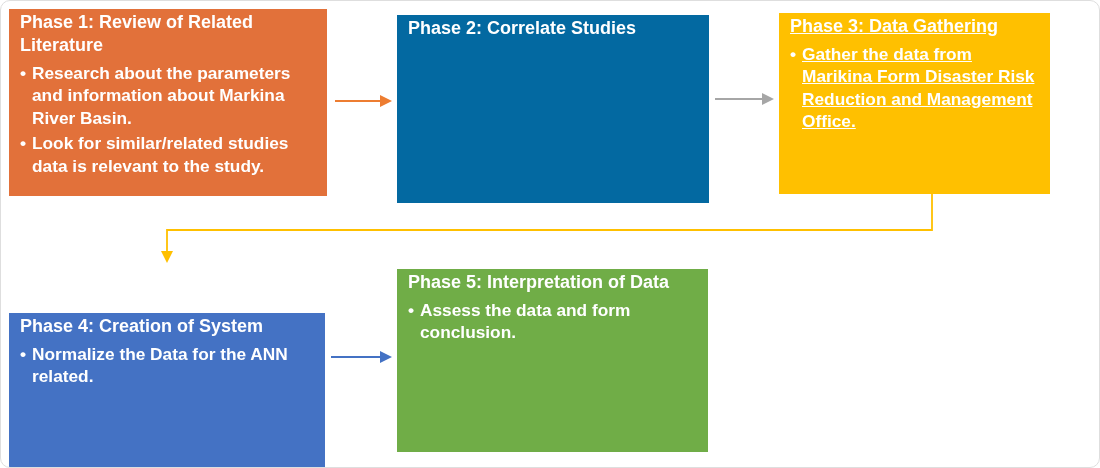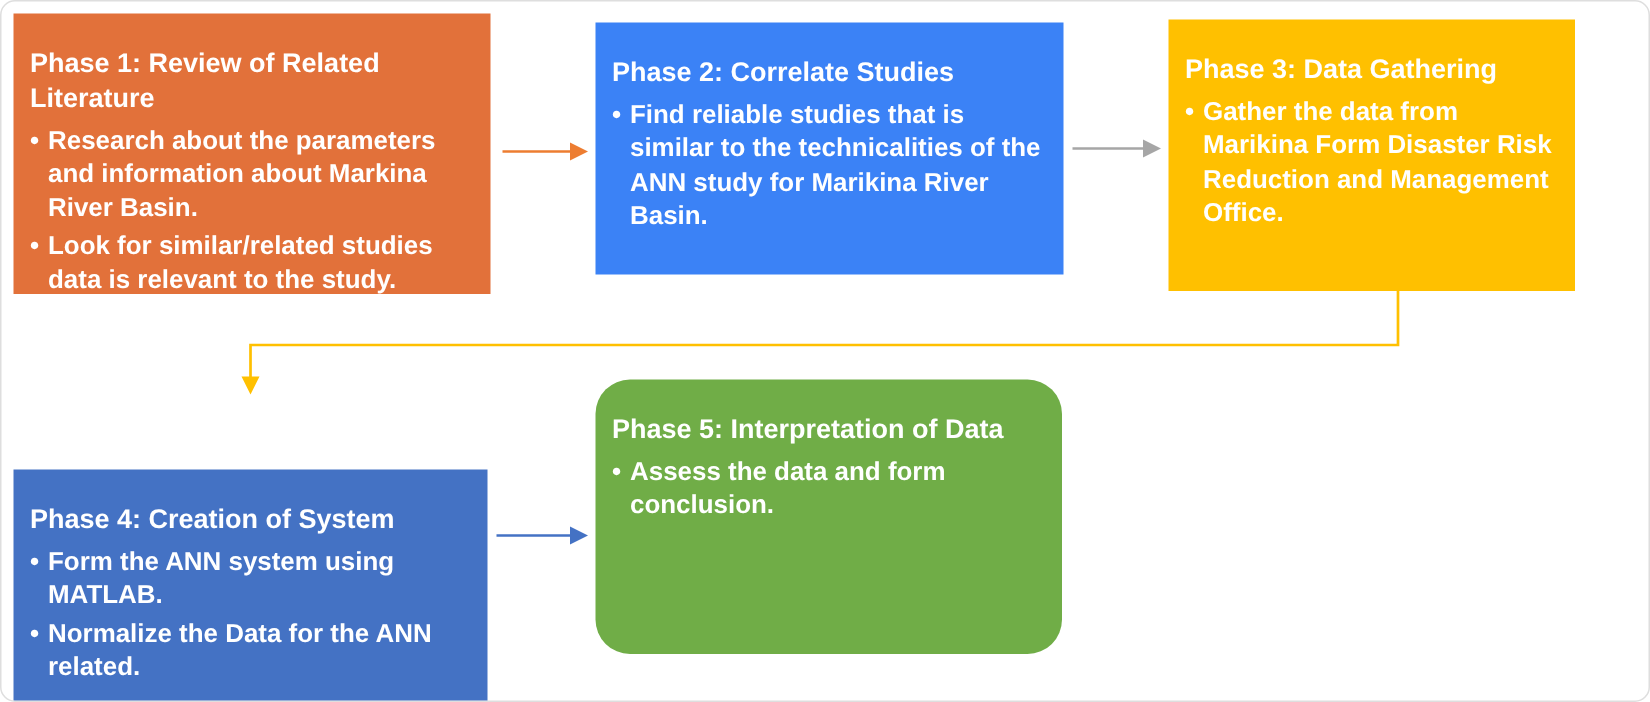--- a/index.html
+++ b/index.html
@@ -12,21 +12,21 @@
     height: 468px;
     background: #ffffff;
     border: 1px solid #dedede;
     border-radius: 10px;
     overflow: hidden;
   }
 
   .phase-box {
     position: absolute;
     color: #ffffff;
-    padding: 22px 12px 8px 11px;
+    padding: 2px 12px 8px 11px;
   }
 
   .phase-title {
     font-size: 18px;
     font-weight: 700;
     line-height: 1.27;
     margin-bottom: 5px;
   }
 
   .phase-bullets {
@@ -59,43 +59,39 @@
 <div class="canvas">
 
   <div class="phase-box" style="left: 8px; top: 8px; width: 318px; height: 187px; background-color: rgb(226, 113, 58);">
     <div class="phase-title">Phase 1: Review of Related Literature</div>
     <ul class="phase-bullets">
       <li>Research about the parameters and information about Markina River Basin.</li>
       <li>Look for similar/related studies data is relevant to the study.</li>
     </ul>
   </div>
 
-  <div class="phase-box" style="left: 396px; top: 14px; width: 312px; height: 168px; background-color: #3b82f6;">
+  <div class="phase-box" style="left: 396px; top: 14px; width: 312px; height: 188px; background-color: #0369a1;">
     <div class="phase-title">Phase 2: Correlate Studies</div>
-    <ul class="phase-bullets">
-      <li>Find reliable studies that is similar to the technicalities of the ANN study for Marikina River Basin.</li>
-    </ul>
   </div>
 
-  <div class="phase-box" style="left: 778px; top: 12px; width: 271px; height: 181px; background-color: rgb(255, 192, 0);">
+  <div class="phase-box" style="left: 778px; top: 12px; width: 271px; height: 181px; background-color: rgb(255, 192, 0); text-decoration: underline;">
     <div class="phase-title">Phase 3: Data Gathering</div>
     <ul class="phase-bullets">
       <li>Gather the data from Marikina Form Disaster Risk Reduction and Management Office.</li>
     </ul>
   </div>
 
   <div class="phase-box" style="left: 8px; top: 264px; width: 316px; height: 158px; background-color: rgb(68, 114, 196); margin-top: 48px;">
     <div class="phase-title">Phase 4: Creation of System</div>
     <ul class="phase-bullets">
-      <li>Form the ANN system using MATLAB.</li>
       <li>Normalize the Data for the ANN related.</li>
     </ul>
   </div>
 
-  <div class="phase-box" style="left: 396px; top: 252px; width: 311px; height: 183px; background-color: rgb(112, 173, 71); border-radius: 23px;">
+  <div class="phase-box" style="left: 396px; top: 268px; width: 311px; height: 183px; background-color: rgb(112, 173, 71);">
     <div class="phase-title">Phase 5: Interpretation of Data</div>
     <ul class="phase-bullets">
       <li>Assess the data and form conclusion.</li>
     </ul>
   </div>
 
   <svg class="arrows" viewBox="0 0 1100 468" xmlns="http://www.w3.org/2000/svg">
 
     <g>
       <line x1="334" y1="100" x2="380" y2="100" stroke-width="1.8" stroke="#ED7D31"></line>

